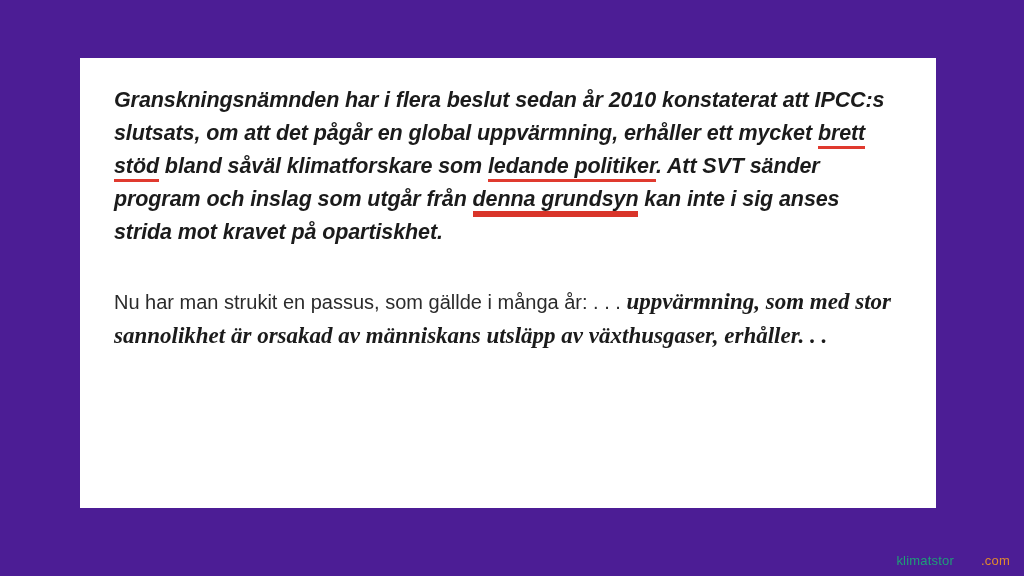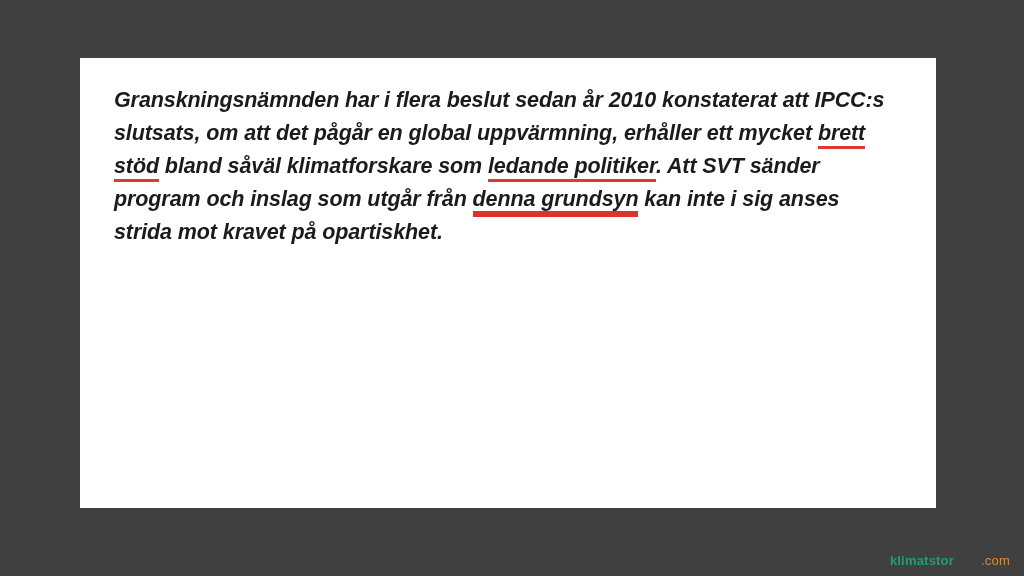--- a/index.html
+++ b/index.html
@@ -10,21 +10,21 @@
     width: 1024px;
     height: 576px;
     background: #9fd4f5;
     font-family: "Liberation Sans", sans-serif;
     overflow: hidden;
   }
   .slide {
     position: relative;
     width: 1024px;
     height: 576px;
-    background: #404040;
+    background: #4c1d95;
   }
   .card {
     position: absolute;
     left: 80px;
     top: 58px;
     width: 856px;
     height: 450px;
     background: #ffffff;
     box-sizing: border-box;
     padding: 26px 34px 10px 34px;
@@ -83,36 +83,39 @@
 
   .watermark {
     position: absolute;
     right: 14px;
     bottom: 8px;
     font-family: "Liberation Sans", sans-serif;
     font-size: 13px;
     color: #2aa9a0;
     letter-spacing: 0.2px;
   }
-  .wm-green { color: #1f9e78; font-weight: bold; }
+  .wm-green { color: #1f9e78; }
   .wm-orange { color: #e08a2e; margin-left: 27px; }
 </style>
 </head>
 <body>
 
 <div class="slide">
 
   <div class="card">
 
     <p class="para p1">
       <span>Granskningsnämnden har i flera beslut sedan år 2010 konstaterat att IPCC:s slutsats, om att det pågår en global uppvärmning, erhåller ett mycket </span><span class="u-red">brett stöd</span><span> bland såväl klimatforskare som </span><span class="u-red">ledande politiker</span><span>. Att SVT sänder program och inslag som utgår från </span><span class="u-red-thick">denna grundsyn</span><span> kan inte i sig anses strida mot kravet på opartiskhet.</span>
     </p>
 
     <div class="gap-1"></div>
 
+    <p class="para p2">
+      <span>Nu har man strukit en passus, som gällde i många år: . . . </span><span class="serif-bold-italic">uppvärmning, som med stor sannolikhet är orsakad av människans utsläpp av växthusgaser, erhåller. . .</span>
+    </p>
 
     <div class="gap-2"></div>
 
 
   </div>
 
   <div class="watermark">
     <span class="wm-green">klimat</span><span class="wm-green">stor</span><span class="wm-orange">.com</span>
   </div>
 

